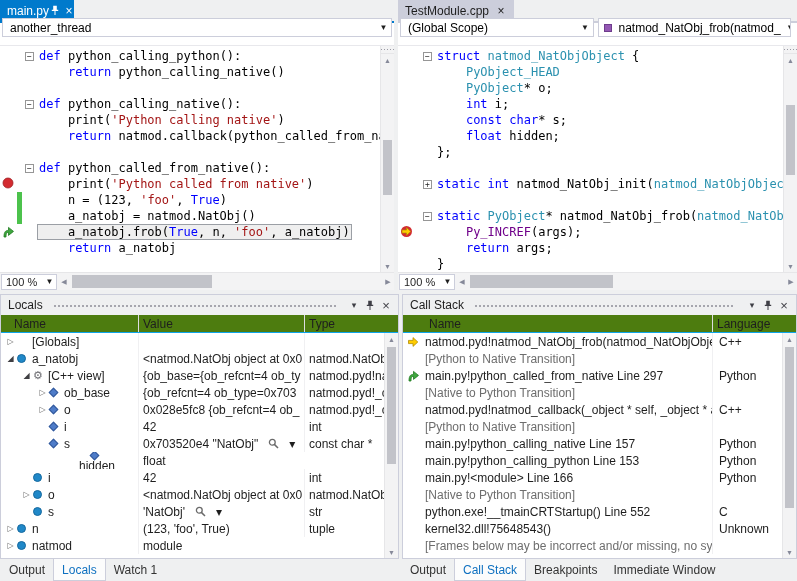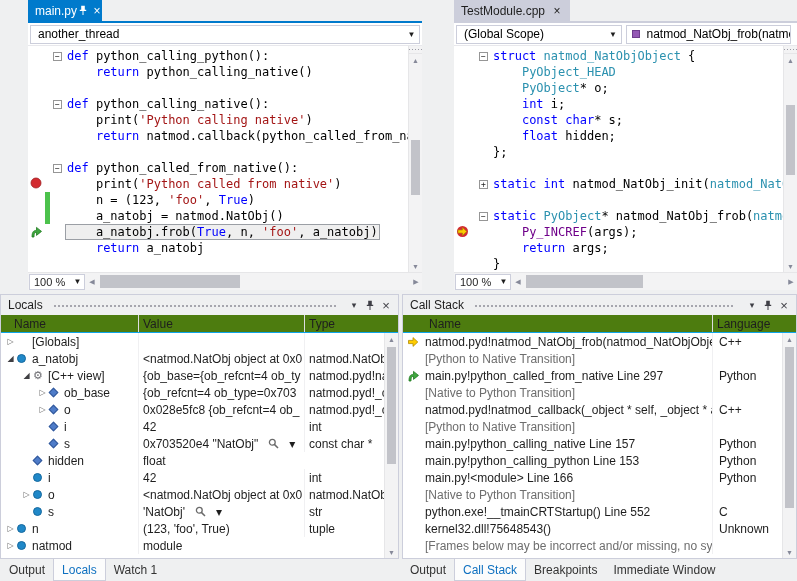--- a/index.html
+++ b/index.html
@@ -3,36 +3,36 @@
 <meta charset="utf-8">
 <style>
   * { box-sizing: border-box; margin: 0; padding: 0; }
   html,body { background:#EFF0F1; }
   #root { width:797px; height:581px; position:relative; overflow:hidden;
           background:#EFF0F1; font-family:"Liberation Sans",sans-serif;
           font-size:12px; color:#1E1E1E; }
 
   
   #top { display:flex; height:290px; }
-  .egroup { display:flex; flex-direction:column; background:#c4b5fd; overflow:hidden;margin-left:28px; }
+  .egroup { display:flex; flex-direction:column; background:#c4b5fd; overflow:hidden; }
   #eg-left { width:394px; }
   .vsplit { width:4px; background:#EFF0F1; }
   #eg-right { flex:1; }
 
   .tabstrip { height:23px; display:flex; align-items:flex-end; background:#EFF0F1; }
   .tabstrip.blue { border-bottom:2px solid #007ACC; }
   .tabstrip.gray { border-bottom:2px solid #CCCEDB; }
   .dtab { height:21px; display:flex; align-items:center; padding:0 7px; gap:6px; white-space:nowrap; }
   .dtab.active-blue { background:#007ACC; color:#fff; }
   .dtab.active-gray { background:#CCCEDB; color:#1E1E1E; }
   .tico { width:12px; height:12px; display:flex; align-items:center; justify-content:center;
           font-size:12px; line-height:12px; }
 
   .navbar { height:23px; background:#fff; border-bottom:1px solid #E8E8EC;
-            display:flex; align-items:center; padding:8px 2px; gap:4px; }
+            display:flex; align-items:flex-end; padding:8px 2px; gap:4px; }
   .combo { height:19px; border:1px solid #CCCEDB; background:#fff; display:flex;
            align-items:center; padding-left:5px; overflow:hidden; white-space:nowrap; }
   .combo .ctext { overflow:hidden; white-space:nowrap; }
   .combo .arr { margin-left:auto; width:15px; flex:none; display:flex; align-items:center;
                 justify-content:center; font-size:8px; color:#1E1E1E; }
   .combo.wide { flex:1; }
   .combo.half { width:calc(50% - 4px); }
   .ic-method { width:8px; height:8px; background:#9458B4; border:1px solid #6E3C8C;
                flex:none; margin-right:5px; }
 
@@ -380,21 +380,21 @@
                   <svg width="11" height="11" viewBox="0 0 11 11">
                     <circle cx="4.3" cy="4.3" r="2.9" fill="none" stroke="#6A6A6A" stroke-width="1.3"></circle>
                     <line x1="6.6" y1="6.6" x2="10" y2="10" stroke="#6A6A6A" stroke-width="1.5"></line>
                   </svg>
                 </span>
                 <span class="vmag dd">▾</span>
               </div>
               <div class="lc lcol2">const char *</div>
             </div>
             <div class="trow">
-              <div class="lc lcol0" style="padding-left: 19px;">
+              <div class="lc lcol0" style="padding-left: 55px; flex-direction: column;">
                 <span class="exp"></span>
                 <span class="ric">
                   <span class="ic-field"></span>
                 </span>
                 <span>hidden</span>
               </div>
               <div class="lc lcol2">float</div>
             </div>
             <div class="trow">
               <div class="lc lcol0" style="padding-left: 19px;">

